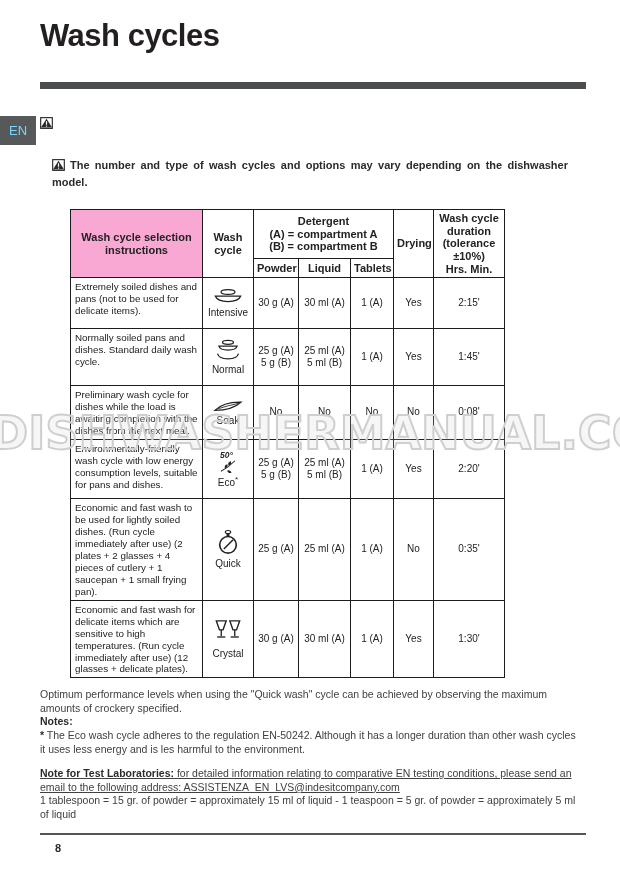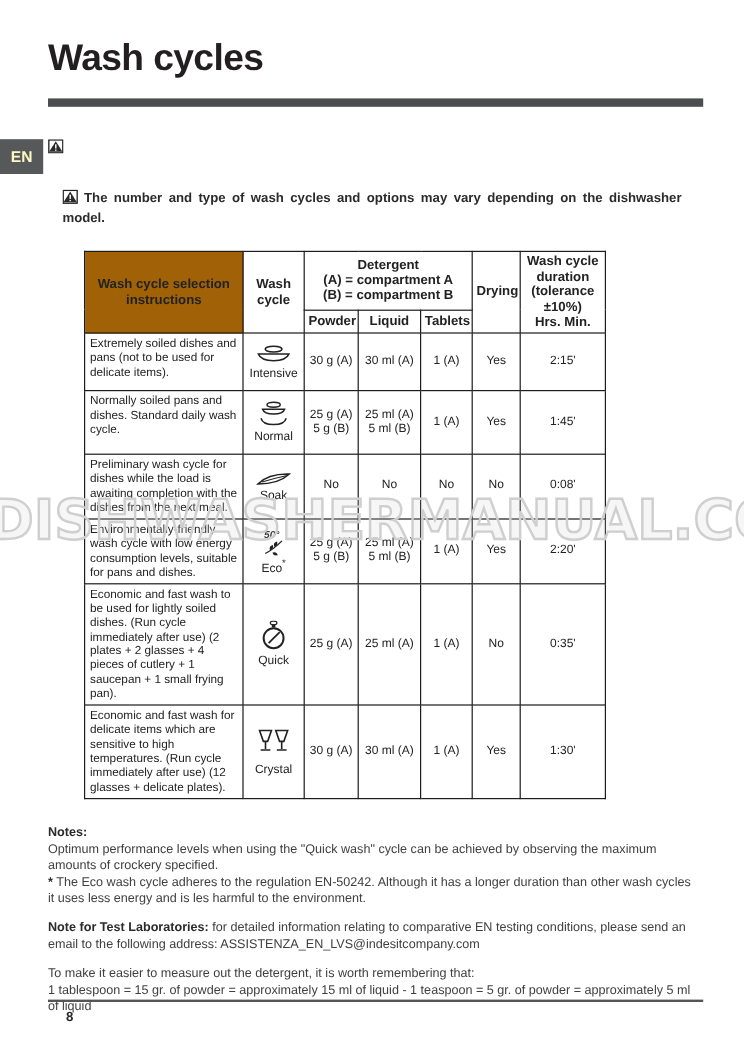--- a/index.html
+++ b/index.html
@@ -3,30 +3,30 @@
 <meta charset="utf-8">
 <style>
   * { box-sizing: border-box; margin: 0; padding: 0; }
   html, body { background: #ffffff; }
   body { font-family: "Liberation Sans", sans-serif; color: #231f20; }
   .page {
     position: relative; width: 620px; height: 878px; background: #ffffff;
     overflow: hidden; margin: 0 auto;
   }
   .page-title {
-    position: absolute; left: 40px; top: 30px;
+    position: absolute; left: 40px; top: 18px;
     font-size: 31px; font-weight: bold; letter-spacing: -0.5px; color: #231f20;
   }
   .title-rule {
     position: absolute; left: 40px; top: 82px; width: 546px; height: 7px;
     background: #4c4d4f;
   }
   .en-badge {
     position: absolute; left: 0; top: 116px; width: 36px; height: 29px;
-    background: #57585a; color: #fef9c3; font-size: 13px; font-weight: bold;
+    background: #57585a; color: #7dd3fc; font-size: 13px; font-weight: normal;
     display: flex; align-items: center; justify-content: center;
   }
   .warning {
     position: absolute; left: 40px; width: 528px;
     font-size: 11px; font-weight: bold; line-height: 1.4; color: #2b2b2b;
     text-align: justify;
   }
   .warning-1 { top: 116px; }
   .warning-2 { top: 158px; padding-left: 12px; }
   .warn-icon { display: inline-block; vertical-align: -2px; margin-right: 5px; }
@@ -35,55 +35,55 @@
     position: absolute; left: 70px; top: 209px; width: 434px;
     border-collapse: collapse; table-layout: fixed;
     font-size: 10px; color: #222;
   }
   .wash th, .wash td { border: 1.6px solid #1c1c1c; padding: 2px 3px; }
   .wash thead th {
     font-weight: bold; text-align: center; vertical-align: middle;
     line-height: 1.15; font-size: 11px;
   }
   .pre { white-space: pre-line; }
-  th.gray-cell { background: #a16207; }
+  th.gray-cell { background: #f9a8d4; }
   .wash thead tr.main-h { height: 44px; }
   .wash thead tr.sub-h  { height: 15px; }
   .wash tbody tr:nth-child(1) { height: 48px; }
   .wash tbody tr:nth-child(2) { height: 53px; }
   .wash tbody tr:nth-child(3) { height: 49px; }
   .wash tbody tr:nth-child(4) { height: 44px; }
   .wash tbody tr:nth-child(5) { height: 64px; }
   .wash tbody tr:nth-child(6) { height: 64px; }
   td.instr {
     text-align: left; vertical-align: top;
     font-size: 9.8px; line-height: 1.22; padding: 3px 4px 2px 4px;
   }
   td.num { text-align: center; vertical-align: middle; line-height: 1.25; }
-  td.cycle { text-align: left; vertical-align: middle; padding: 0 1px; }
+  td.cycle { text-align: left; vertical-align: middle; padding: 10px 1px; }
   .cycle-box { display: flex; flex-direction: column; align-items: center; gap: 2px; }
   .cycle-name { font-size: 10px; color: #222; }
   .cycle-name sup { font-size: 8px; }
   .eco-temp { font-size: 8.5px; font-style: italic; font-weight: bold; margin-bottom: -3px; align-self: flex-start; margin-left: 16px; }
 
   .watermark {
     position: absolute; top: 406px; left: -10px; width: 660px;
     font-family: "DejaVu Sans", sans-serif;
     font-size: 46px; font-weight: bold; white-space: nowrap;
     color: rgba(205,205,205,0.18);
     -webkit-text-stroke: 2px #cfcfcf;
     letter-spacing: 0px; pointer-events: none;
   }
 
   .notes {
     position: absolute; left: 40px; top: 688px; width: 540px;
     font-size: 10.5px; line-height: 1.3; color: #404040;
   }
   .notes p { margin: 0; }
-  .notes .gap { margin-top: 11px; }
+  .notes .gap { margin-top: 11px; text-decoration: underline; }
   .notes b { color: #2b2b2b; }
   .star { font-weight: bold; color: #2b2b2b; }
 
   .bottom-rule {
     position: absolute; left: 40px; top: 833px; width: 546px; height: 2px;
     background: #555;
   }
   .page-number {
     position: absolute; left: 55px; top: 842px;
     font-size: 11px; font-weight: bold; color: #2b2b2b;
@@ -289,24 +289,23 @@
         <td class="num">Yes</td>
         <td class="num">1:30'</td>
       </tr>
 
     </tbody>
   </table>
 
   <div class="watermark">DISHWASHERMANUAL.COM</div>
 
   <div class="notes">
+    <p>Optimum performance levels when using the "Quick wash" cycle can be achieved by observing the maximum amounts of crockery specified.</p>
     <p><b>Notes:</b></p>
-    <p>Optimum performance levels when using the "Quick wash" cycle can be achieved by observing the maximum amounts of crockery specified.</p>
     <p><span class="star">*</span><span> The Eco wash cycle adheres to the regulation EN-50242. Although it has a longer duration than other wash cycles it uses less energy and is les harmful to the environment.</span></p>
     <p class="gap"><b>Note for Test Laboratories:</b><span> for detailed information relating to comparative EN testing conditions, please send an email to the following address: ASSISTENZA_EN_LVS@indesitcompany.com</span></p>
-    <p class="gap">To make it easier to measure out the detergent, it is worth remembering that:</p>
     <p>1 tablespoon = 15 gr. of powder = approximately 15 ml of liquid  - 1 teaspoon = 5 gr. of powder = approximately 5 ml of liquid</p>
   </div>
 
   <div class="bottom-rule"></div>
   <div class="page-number">8</div>
 
 </div>
 
 </body></html>

